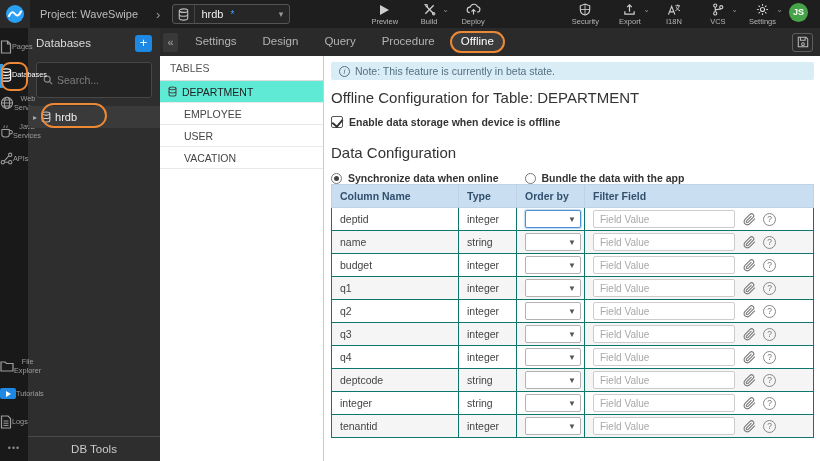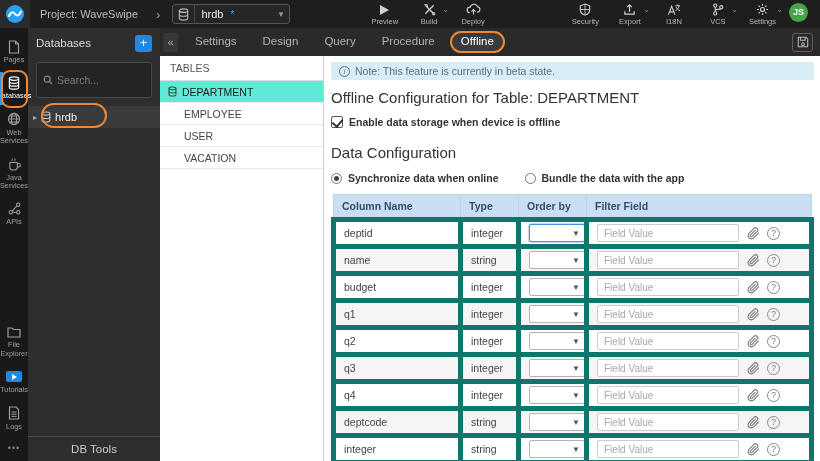--- a/index.html
+++ b/index.html
@@ -23,21 +23,21 @@
   .tb-act .ig { height:14px; display:flex; align-items:center; justify-content:center; color:#cfcfcf; }
   .tb-act .sub-caret { position:absolute; right:-7px; top:2px; font-size:8px; color:#8d8d8d; }
   .play-tri { width:0; height:0; border-left:9px solid #cfcfcf; border-top:5.5px solid transparent; border-bottom:5.5px solid transparent; }
   .avatar { width:19px; height:19px; border-radius:50%; background:#47a347; color:#fff; font-weight:bold; font-size:9px; display:flex; align-items:center; justify-content:center; margin:0 10px 0 4px; }
 
   
   .app-body { flex:1; display:flex; min-height:0; }
 
   
   .iconbar { width:28px; background:#191919; display:flex; flex-direction:column; align-items:stretch; padding-top:6px; }
-  .nav-item { position:relative; display:flex; flex-direction:column; align-items:center; padding:5px 0 6px; color:#9e9e9e; font-size:7.3px; text-align:center; line-height:1.15; cursor:pointer; }
+  .nav-item { position:relative; display:flex; flex-direction:row; align-items:center; padding:5px 0 6px; color:#9e9e9e; font-size:7.3px; text-align:center; line-height:1.15; cursor:pointer; }
   .nav-item .nico { height:15px; margin-bottom:2px; display:flex; align-items:center; justify-content:center; }
   .nav-item.active { color:#fff; }
   .nav-item.active::before { content:""; position:absolute; left:0; top:2px; bottom:2px; width:3px; background:#2e9be6; }
   .ann-ring { position:absolute; border:2.5px solid #ed8936; border-radius:9px; pointer-events:none; }
   .nav-item .ann-ring { left:1px; right:0px; top:0px; bottom:-1px; }
   .tut-badge { width:16px; height:11px; background:#1e88e5; border-radius:2px; display:flex; align-items:center; justify-content:center; }
   .tut-badge .t { width:0; height:0; border-left:5px solid #fff; border-top:3px solid transparent; border-bottom:3px solid transparent; }
   .nav-spacer { flex:1; }
   .nav-more { text-align:center; color:#8a8a8a; padding:6px 0 8px; letter-spacing:1px; font-size:9px; cursor:pointer; }
 
@@ -80,28 +80,28 @@
   
   .content { flex:1; padding:6px 6px 0 7px; min-width:0; }
   .note-banner { background:#d9edf7; color:#54707f; font-size:10.5px; padding:3px 8px; border-radius:2px; display:flex; align-items:center; }
   .info-circ { display:inline-flex; align-items:center; justify-content:center; width:11px; height:11px; border:1px solid #54707f; border-radius:50%; font-size:8px; font-style:italic; margin-right:5px; flex:0 0 auto; }
   .page-title { font-size:15px; color:#333; margin:9px 0 10px; font-weight:normal; }
   .chk-row { display:flex; align-items:center; margin-bottom:16px; cursor:pointer; }
   .checkbox { width:12px; height:12px; border:1px solid #555; border-radius:2px; margin-right:6px; position:relative; background:#fff; }
   .checkbox.checked::after { content:""; position:absolute; left:2px; top:0px; width:5px; height:8px; border:solid #333; border-width:0 2px 2px 0; transform:rotate(40deg); }
   .bold-label { font-weight:bold; font-size:10.5px; color:#333; }
   .section-title { font-size:15px; color:#333; margin:0 0 11px; font-weight:normal; }
-  .radio-row { display:flex; align-items:center; margin-bottom:10px; }
+  .radio-row { display:flex; align-items:center; }
   .radio-opt { display:flex; align-items:center; margin-right:26px; cursor:pointer; }
   .radio { width:11px; height:11px; border:1px solid #777; border-radius:50%; margin-right:6px; position:relative; background:#fff; }
   .radio.on::after { content:""; position:absolute; left:2px; top:2px; width:5px; height:5px; border-radius:50%; background:#444; }
 
   table.cfg { width:100%; border-collapse:collapse; font-size:10.5px; table-layout:fixed; }
   table.cfg th { background:#c9def1; color:#32506d; text-align:left; font-weight:bold; padding:5px 8px; border:1px solid #bcd3e8; font-size:10.5px; }
-  table.cfg td { border:5px solid #0f766e; padding:2px 8px; color:#444; height:22px; }
+  table.cfg td { border:1px solid #0f766e; padding:2px 8px; color:#444; height:22px; }
   table.cfg tr.alt td { background:#f5f5f5; }
   .fake-select { width:56px; height:18px; border:1px solid #b3b3b3; border-radius:2px; background:#fff; display:flex; align-items:center; justify-content:flex-end; padding-right:4px; color:#555; font-size:8px; cursor:pointer; }
   .fake-select.focused { border-color:#4a90d9; box-shadow:0 0 1px 1px rgba(74,144,217,.35); }
   .filter-cell-inner { display:flex; align-items:center; }
   .filter-input { width:142px; height:18px; border:1px solid #ccc; border-radius:2px; padding:0 6px; font-size:10px; color:#555; font-family:inherit; outline:none; }
   .filter-input::placeholder { color:#a8a8a8; }
   .row-icons { display:flex; align-items:center; margin-left:8px; }
   .lnk { color:#777; display:flex; margin-right:7px; cursor:pointer; }
   .help-circ { width:13px; height:13px; border:1px solid #888; border-radius:50%; color:#777; font-size:8.5px; display:flex; align-items:center; justify-content:center; cursor:pointer; }
   svg { display:block; }

